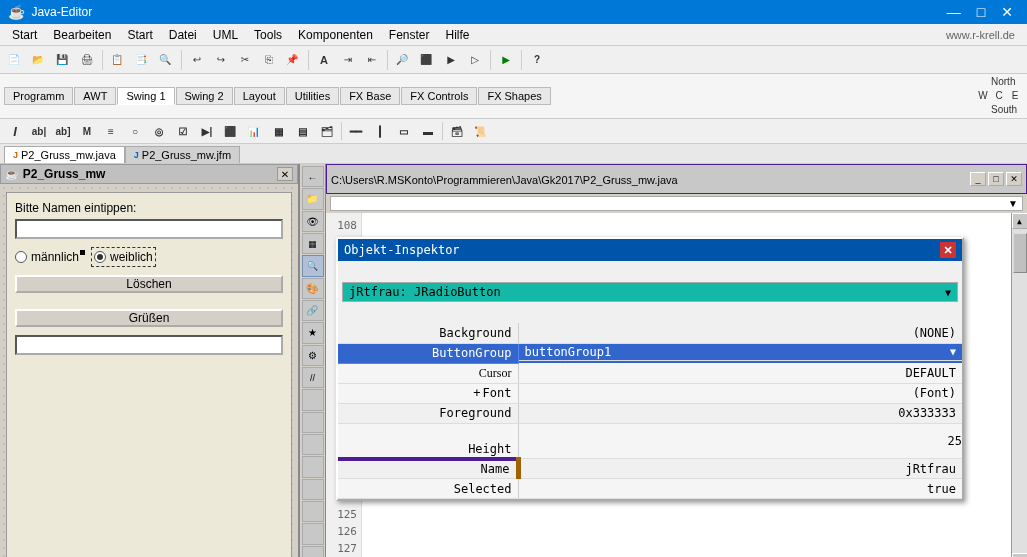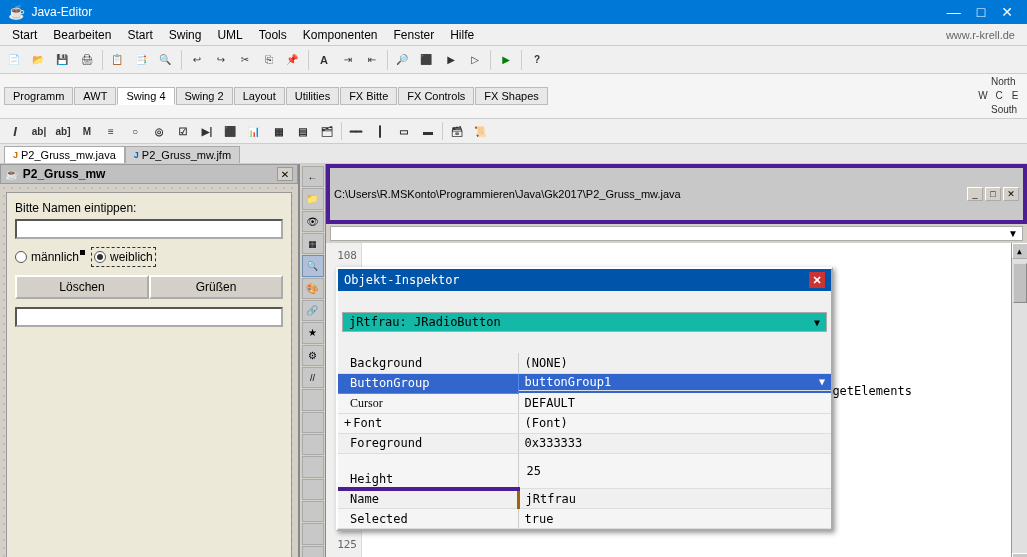--- a/index.html
+++ b/index.html
@@ -385,21 +385,21 @@
     <button class="title-bar-btn">—</button>
     <button class="title-bar-btn">□</button>
     <button class="title-bar-btn close">✕</button>
   </div>
 </div>
 
 <div class="menu-bar">
   <span class="menu-item">Start</span>
   <span class="menu-item">Bearbeiten</span>
   <span class="menu-item">Start</span>
-  <span class="menu-item">Swing</span>
+  <span class="menu-item">Datei</span>
   <span class="menu-item">UML</span>
   <span class="menu-item">Tools</span>
   <span class="menu-item">Komponenten</span>
   <span class="menu-item">Fenster</span>
   <span class="menu-item">Hilfe</span>
   <span class="menu-right">www.r-krell.de</span>
 </div>
 
 <div class="toolbar">
   <button class="toolbar-btn">📄</button>
@@ -427,25 +427,25 @@
   <button class="toolbar-btn">▷</button>
   <div class="toolbar-sep"></div>
   <button class="toolbar-btn" style="color:green;">▶</button>
   <div class="toolbar-sep"></div>
   <button class="toolbar-btn" style="font-weight:bold;">?</button>
 </div>
 
 <div class="swing-toolbar">
   <span class="swing-tab">Programm</span>
   <span class="swing-tab">AWT</span>
-  <span class="swing-tab active">Swing 4</span>
+  <span class="swing-tab active">Swing 1</span>
   <span class="swing-tab">Swing 2</span>
   <span class="swing-tab">Layout</span>
   <span class="swing-tab">Utilities</span>
-  <span class="swing-tab">FX Bitte</span>
+  <span class="swing-tab">FX Base</span>
   <span class="swing-tab">FX Controls</span>
   <span class="swing-tab">FX Shapes</span>
 
   <div class="compass" style="margin-left:auto;">
     <div></div>
     <div style="font-size:10px;">North</div>
     <div></div>
     <div style="font-size:10px;">W</div>
     <div style="font-size:10px;">C</div>
     <div style="font-size:10px;">E</div>
@@ -519,21 +519,21 @@
             <span>männlich</span>
           </div>
           <div class="radio-option" style="display:flex;align-items:center;gap:4px;font-size:12px;border:1px dashed #333;padding:2px;">
             <div class="radio-circle selected"></div>
             <span>weiblich</span>
 
             <span style="position:absolute;margin-left:-14px;margin-top:-10px;width:5px;height:5px;background:#000;display:inline-block;"></span>
           </div>
         </div>
 
-        <div style="display:flex;gap:0;padding:4px 8px;">
+        <div style="display:flex;gap:16px;padding:4px 8px;flex-direction:column;">
           <button class="form-btn" style="flex:1;height:24px;background:#d4d0c8;border:2px outset #fff;font-size:12px;cursor:pointer;">Löschen</button>
           <button class="form-btn" style="flex:1;height:24px;background:#d4d0c8;border:2px outset #fff;font-size:12px;cursor:pointer;">Grüßen</button>
         </div>
 
         <div style="margin:4px 8px;height:20px;background:white;border:2px inset #aaa;"></div>
       </div>
     </div>
   </div>
 
   <div class="side-panel" style="width:26px;background:#d4d0c8;border-right:1px solid #888;display:flex;flex-direction:column;align-items:center;padding:2px 0;gap:1px;">
@@ -552,21 +552,21 @@
     <div class="side-icon" style="width:22px;height:22px;background:#c8c8c8;border:1px solid #aaa;"></div>
     <div class="side-icon" style="width:22px;height:22px;background:#c8c8c8;border:1px solid #aaa;"></div>
     <div class="side-icon" style="width:22px;height:22px;background:#c8c8c8;border:1px solid #aaa;"></div>
     <div class="side-icon" style="width:22px;height:22px;background:#c8c8c8;border:1px solid #aaa;"></div>
     <div class="side-icon" style="width:22px;height:22px;background:#c8c8c8;border:1px solid #aaa;"></div>
     <div class="side-icon" style="width:22px;height:22px;background:#c8c8c8;border:1px solid #aaa;"></div>
   </div>
 
   <div class="right-panel" style="flex:1;display:flex;flex-direction:column;overflow:hidden;position:relative;">
 
-    <div class="editor-title-bar" style="background:#c8c8c8;border:4px solid #4c1d95;display:flex;align-items:center;justify-content:space-between;padding:19px 4px;font-size:11px;">
+    <div class="editor-title-bar" style="background:#c8c8c8;border:1px solid #4c1d95;display:flex;align-items:flex-end;justify-content:space-between;padding:7px 4px;font-size:11px;">
       <span style="font-size:11px;overflow:hidden;text-overflow:ellipsis;white-space:nowrap;flex:1;">C:\Users\R.MSKonto\Programmieren\Java\Gk2017\P2_Gruss_mw.java</span>
       <div class="editor-controls" style="display:flex;gap:2px;">
         <button class="editor-ctrl-btn" style="width:16px;height:14px;background:#d4d0c8;border:1px outset #fff;font-size:9px;cursor:pointer;">_</button>
         <button class="editor-ctrl-btn" style="width:16px;height:14px;background:#d4d0c8;border:1px outset #fff;font-size:9px;cursor:pointer;">□</button>
         <button class="editor-ctrl-btn" style="width:16px;height:14px;background:#d4d0c8;border:1px outset #fff;font-size:9px;cursor:pointer;">✕</button>
       </div>
     </div>
 
     <div style="margin:2px 4px;background:white;border:1px solid #aaa;display:flex;align-items:center;justify-content:space-between;padding:1px 4px;font-size:11px;">
       <span style="font-size:11px;color:#333;"></span>
@@ -624,34 +624,34 @@
       </div>
 
       <div class="vscrollbar" style="width:16px;background:#d4d0c8;border-left:1px solid #999;display:flex;flex-direction:column;align-items:center;">
         <div class="scroll-arrow" style="width:16px;height:16px;background:#c8c8c8;border:1px outset #fff;display:flex;align-items:center;justify-content:center;font-size:8px;cursor:pointer;">▲</div>
         <div class="scroll-track" style="flex:1;background:#e0e0e0;width:100%;position:relative;">
           <div class="scroll-thumb" style="width:14px;height:40px;background:#c0c0c0;border:1px outset #ddd;margin:0 auto;margin-top:4px;cursor:pointer;"></div>
         </div>
         <div class="scroll-arrow" style="width:16px;height:16px;background:#c8c8c8;border:1px outset #fff;display:flex;align-items:center;justify-content:center;font-size:8px;cursor:pointer;">▼</div>
       </div>
 
-      <div class="inspector-overlay" style="position:absolute;top:24px;left:10px;width:497px;background:#f0f0f0;border:2px outset #fff;box-shadow:2px 2px 5px rgba(0,0,0,0.4);z-index:100;font-size:12px;">
+      <div class="inspector-overlay" style="position:absolute;top:24px;left:10px;width:628px;background:#f0f0f0;border:2px outset #fff;box-shadow:2px 2px 5px rgba(0,0,0,0.4);z-index:100;font-size:12px;">
 
         <div class="inspector-title" style="background:#0055aa;color:white;padding:3px 6px;display:flex;align-items:center;justify-content:space-between;font-size:12px;">
           <span>Objekt-Inspektor</span>
           <button class="inspector-close" style="width:16px;height:16px;background:#cc3333;border:none;color:white;cursor:pointer;font-size:11px;display:flex;align-items:center;justify-content:center;font-weight:bold;">✕</button>
         </div>
 
         <div style="background:#14b8a6;border:1px solid #aaa;margin:21px 4px;padding:2px 6px;display:flex;align-items:center;justify-content:space-between;">
           <span style="font-size:12px;">jRtfrau: JRadioButton</span>
           <span style="font-size:10px;">▼</span>
         </div>
 
 
-        <div class="inspector-scroll" style="overflow-y:auto;overflow-x:hidden;">
+        <div class="inspector-scroll" style="overflow-y:auto;overflow-x:hidden;text-align:right;">
           <table class="inspector-table" style="width:100%;border-collapse:collapse;font-size:12px;">
             <tbody>
                 <tr style="height:20px;">
               <td style="width:180px;padding:1px 6px 1px 12px;border-bottom:1px solid #ddd;border-right:1px solid #ccc;">Background</td>
               <td style="padding:1px 6px;">(NONE)</td>
             </tr>
             <tr style="height:20px;background:#3366cc;color:white;">
               <td style="width:180px;padding:1px 6px 1px 12px;border-bottom:1px solid #5588ee;border-right:1px solid #5588ee;color:white;">ButtonGroup</td>
               <td style="padding:1px 6px;color:white;display:flex;align-items:center;justify-content:space-between;">
                 <span>buttonGroup1</span>
@@ -665,24 +665,24 @@
             <tr style="height:20px;background:#f5f5f5;">
               <td style="width:180px;padding:1px 6px 1px 6px;border-bottom:1px solid #ddd;border-right:1px solid #ccc;"><span style="margin-right:2px;">+</span>Font</td>
               <td style="padding:1px 6px;">(Font)</td>
             </tr>
             <tr style="height:20px;">
               <td style="width:180px;padding:1px 6px 1px 12px;border-bottom:1px solid #ddd;border-right:1px solid #ccc;">Foreground</td>
               <td style="padding:1px 6px;">0x333333</td>
             </tr>
             <tr style="height:20px;background:#f5f5f5;">
               <td style="width:180px;padding:18px 6px 1px 12px;border-bottom:4px solid #4c1d95;border-right:1px solid #ccc;margin-top:17px;">Height</td>
-              <td style="padding:1px 8px;">25</td>
+              <td style="padding:1px 0;">25</td>
             </tr>
             <tr style="height:20px;">
-              <td style="width:180px;padding:1px 6px 1px 12px;border-bottom:1px solid #ddd;border-right:3px solid #a16207;">Name</td>
+              <td style="width:180px;padding:1px 6px 1px 12px;border-bottom:1px solid #ddd;border-right:5px solid #a16207;">Name</td>
               <td style="padding:1px 6px;">jRtfrau</td>
             </tr>
             <tr style="height:20px;background:#f5f5f5;">
               <td style="width:180px;padding:1px 6px 1px 12px;border-bottom:1px solid #ddd;border-right:1px solid #ccc;">Selected</td>
               <td style="padding:1px 6px;">true</td>
             </tr>
           </tbody>
             </table>
         </div>
       </div>

